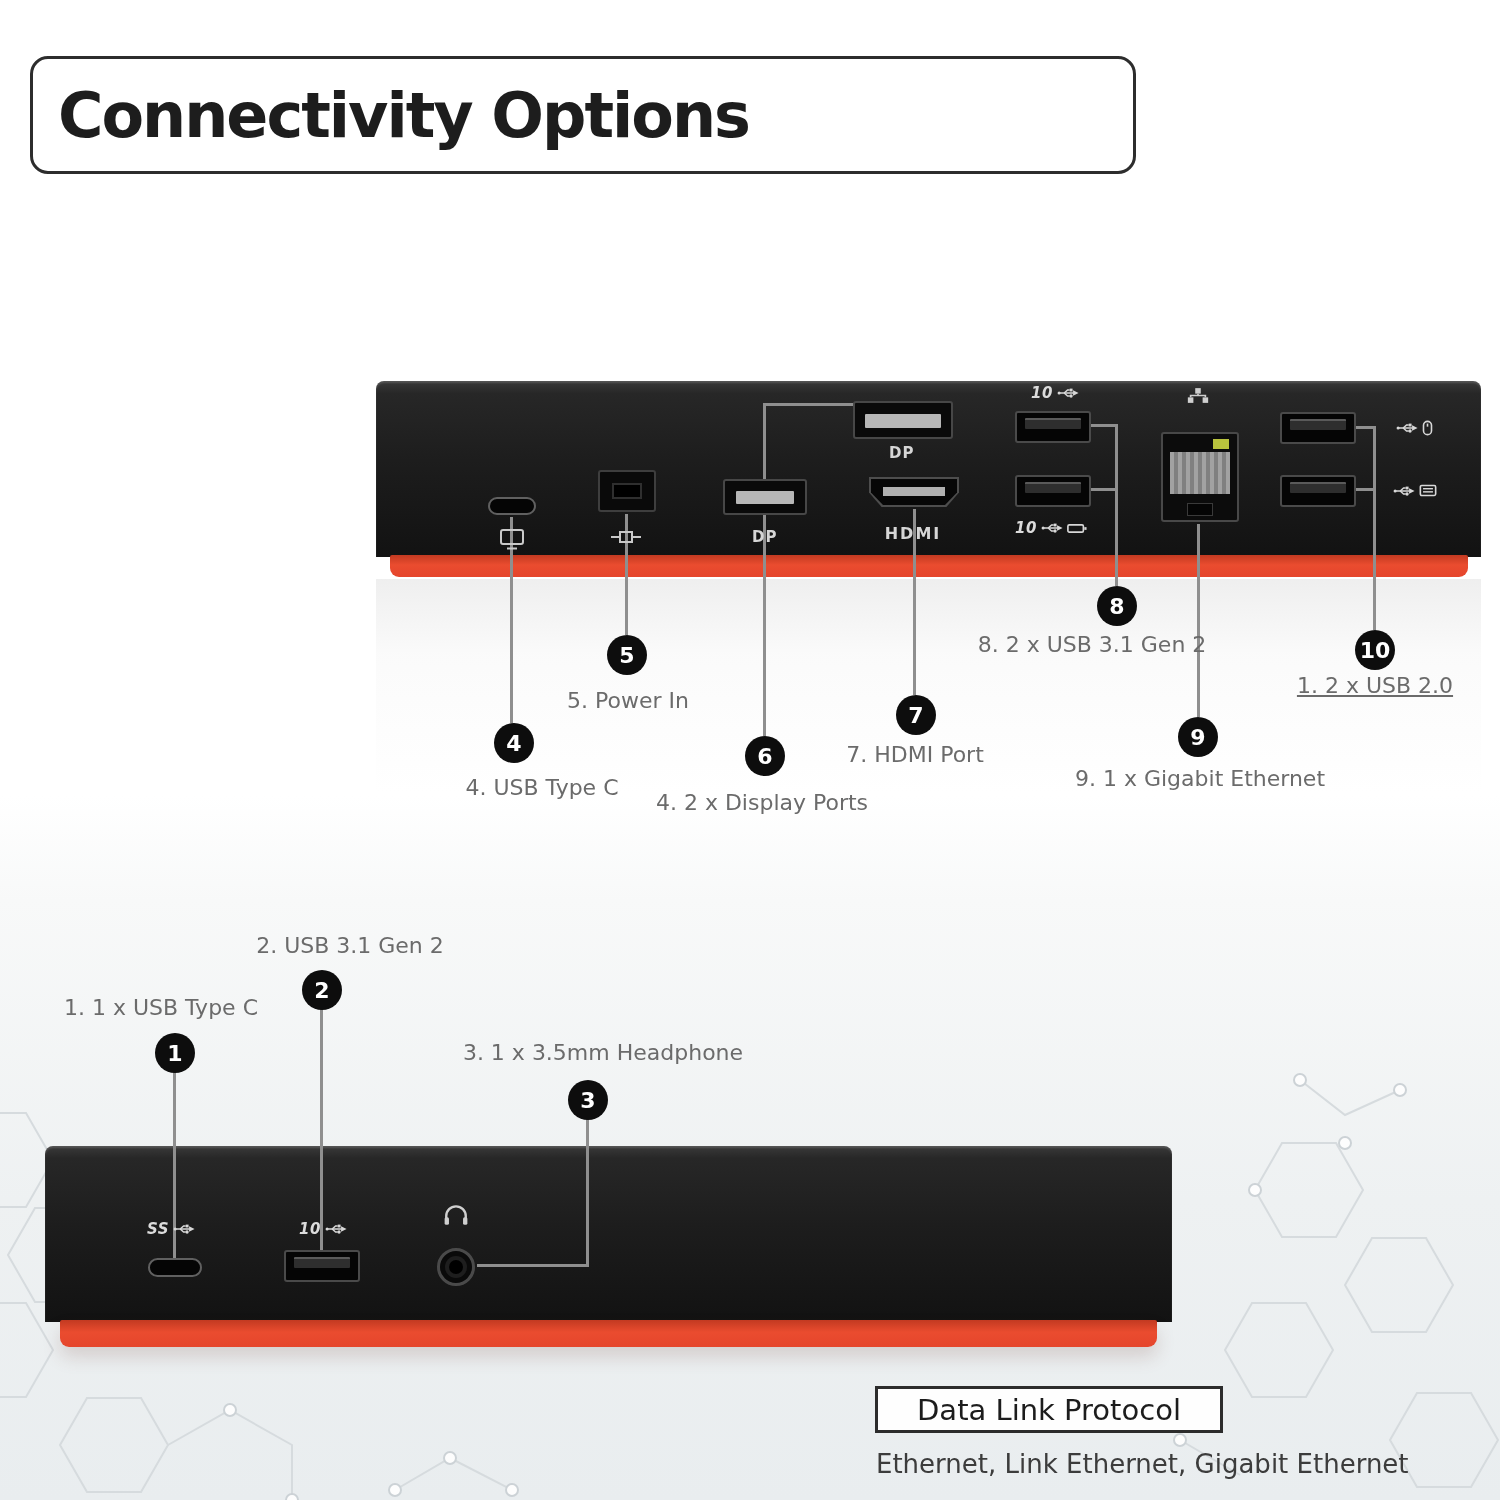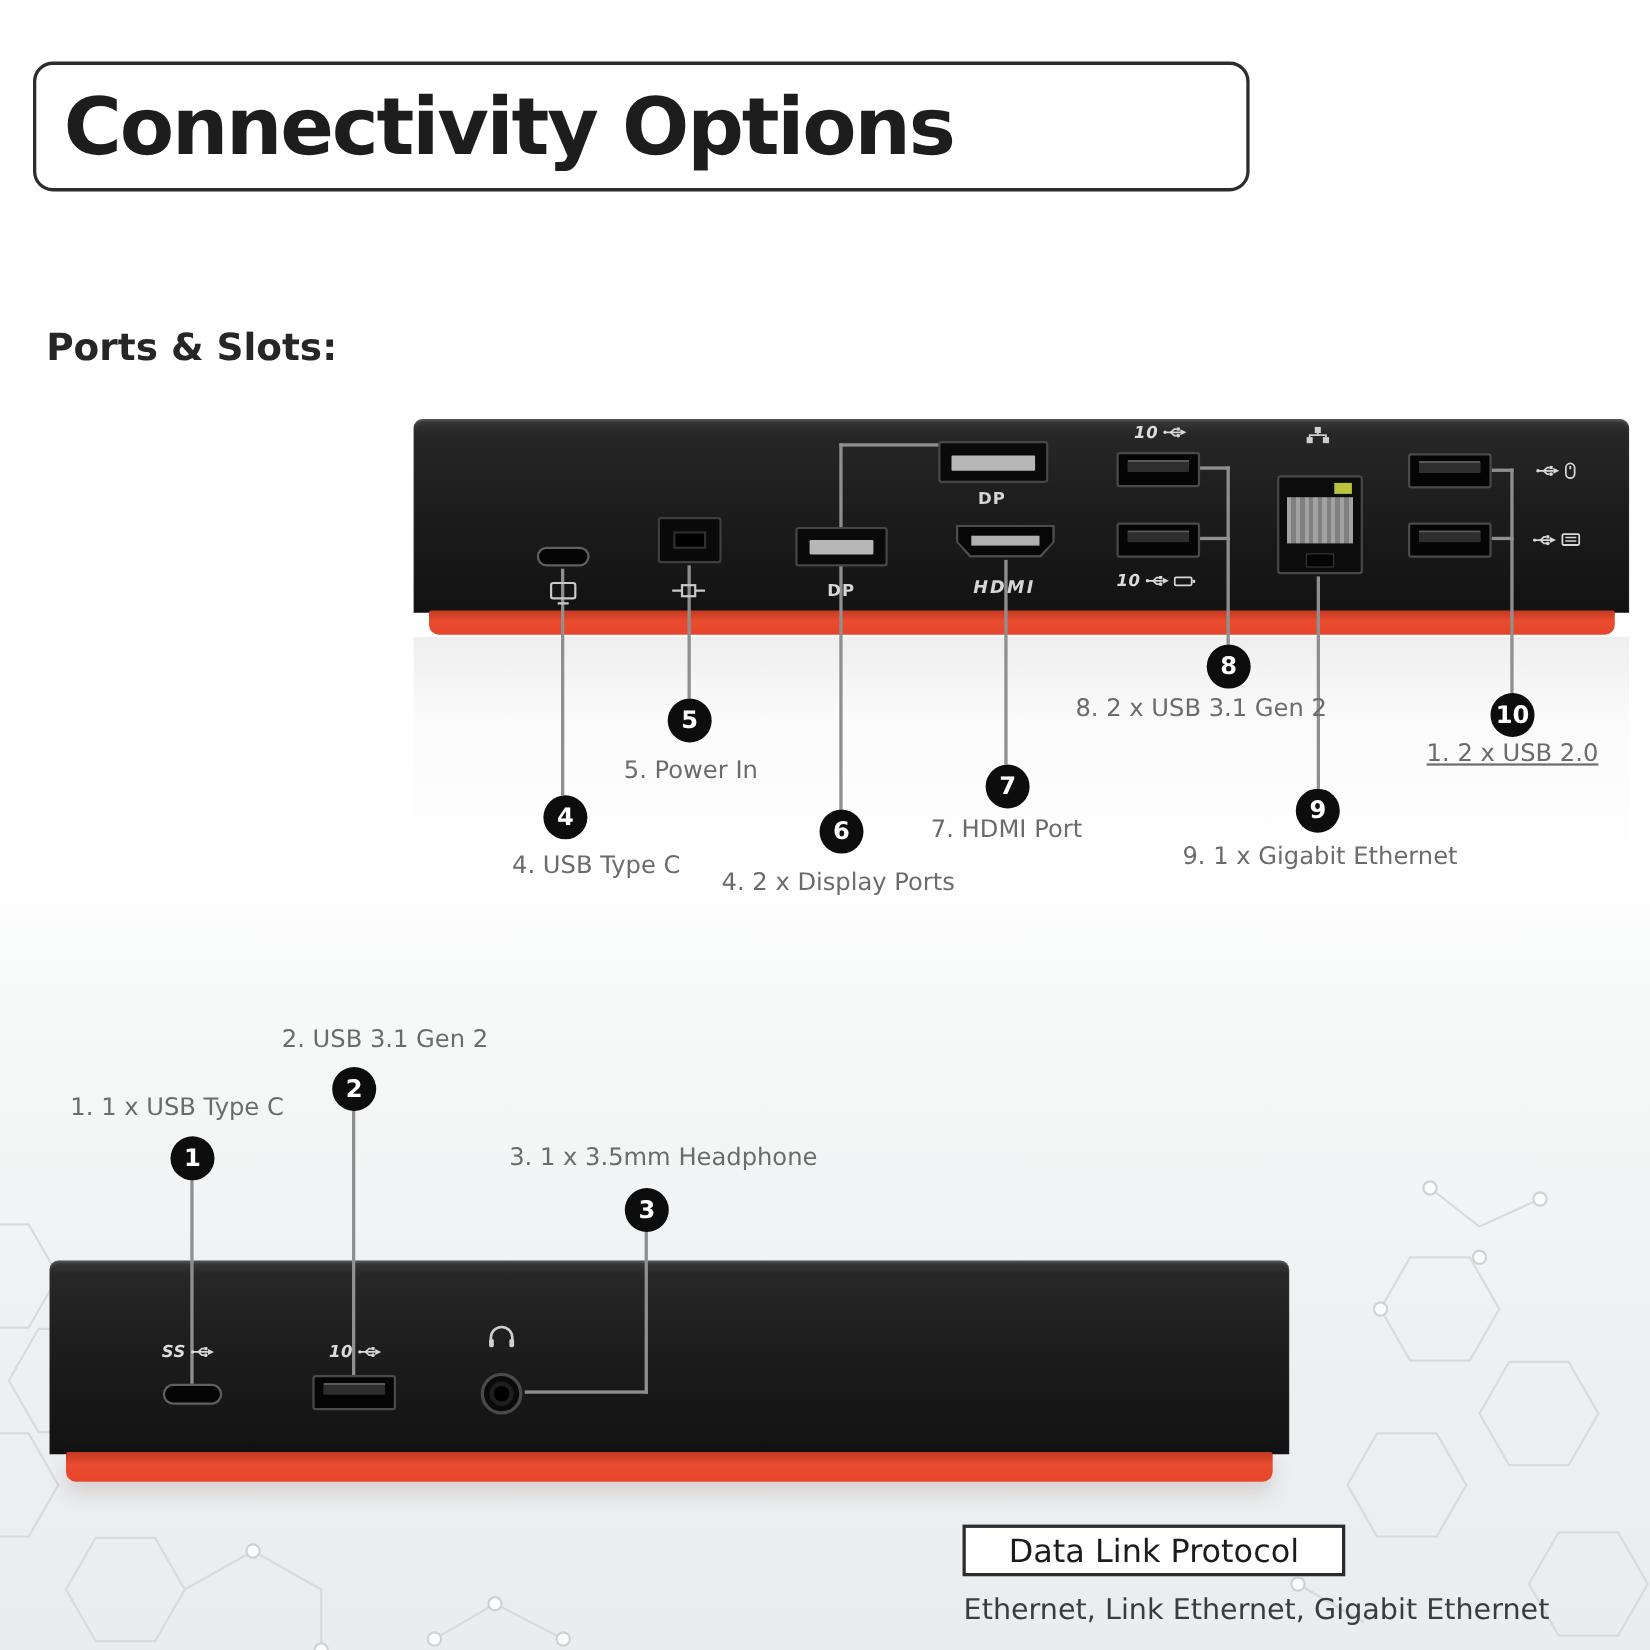--- a/index.html
+++ b/index.html
@@ -5,21 +5,21 @@
   * { margin:0; padding:0; box-sizing:border-box; }
   html,body { width:1500px; height:1500px; }
   body { font-family:"DejaVu Sans","Liberation Sans",sans-serif; background:#fff; }
   #canvas { position:relative; width:1500px; height:1500px; overflow:hidden;
     background:linear-gradient(180deg,#ffffff 0%,#ffffff 53%,#f8f9f9 60%,#eef1f2 80%,#e9edef 100%); }
 
   
   .title-box { position:absolute; left:30px; top:56px; width:1106px; height:118px;
     border:3px solid #2d2d2d; border-radius:18px; background:#ffffff;
     display:flex; align-items:center; padding-left:25px; z-index:5; }
-  .title-box h1 { font-size:72px; font-weight:bold; color:#1d1d1d; letter-spacing:-2px; white-space:nowrap; }
+  .title-box h1 { font-size:62px; font-weight:bold; color:#1d1d1d; letter-spacing:-2px; white-space:nowrap; }
   .section-heading { position:absolute; left:42px; top:296px; font-size:34px; font-weight:bold; color:#262626; z-index:5; }
 
   
   .dock-body { position:absolute; z-index:1; border-radius:8px 8px 0 0;
     background:linear-gradient(180deg,#3a3a3a 0%,#272727 7%,#1d1d1d 45%,#121212 100%);
     box-shadow:inset 0 2px 2px rgba(255,255,255,0.14); }
   .dock-base { position:absolute; z-index:1; border-radius:2px 2px 9px 9px;
     background:linear-gradient(180deg,#c23a21,#ea4c2f 45%,#e5452c); }
   .reflection { position:absolute; z-index:1;
     background:linear-gradient(180deg,rgba(233,233,233,0.75),rgba(244,244,244,0.4) 35%,rgba(250,250,250,0) 100%); }
@@ -102,21 +102,20 @@
         <circle cx="1400" cy="70" r="6"></circle>
       <circle cx="1345" cy="123" r="6"></circle>
         <circle cx="1255" cy="170" r="6"></circle>
         <circle cx="1180" cy="420" r="6"></circle>
     </g>
   </svg>
 
   <div class="title-box">
     <h1>Connectivity Options</h1>
   </div>
-  <div class="section-heading">Ports &amp; Slots:</div>
 
   <div class="dock-body" style="left:376px;top:381px;width:1105px;height:176px;"></div>
   <div class="dock-base" style="left:390px;top:555px;width:1078px;height:22px;"></div>
   <div class="reflection" style="left:376px;top:579px;width:1105px;height:215px;"></div>
 
   <div class="port port-usbc" style="left:488px;top:497px;width:48px;height:18px;"></div>
   <div class="marking" style="left:498px;top:528px;">
     <svg class="icon" width="28" height="23" viewBox="0 0 28 23">
       <rect x="3" y="2" width="22" height="14" rx="2" fill="none" stroke="#c9c9c9" stroke-width="2"></rect>
       <line x1="9" y1="20.5" x2="19" y2="20.5" stroke="#c9c9c9" stroke-width="2"></line>
@@ -142,21 +141,21 @@
   <div class="port port-dp" style="left:853px;top:401px;width:100px;height:38px;">
     <div class="tongue" style="top:11px;width:76px;height:14px;"></div>
   </div>
   <div class="dp-label" style="left:889px;top:444px;">DP</div>
 
   <div class="port hdmi-outer" style="left:869px;top:477px;width:90px;height:30px;">
     <div class="hdmi-inner">
         <div class="hdmi-tongue"></div>
       </div>
   </div>
-  <div class="hdmi-label" style="left:878px;top:524px;width:70px;font-style:italic;">HDMI</div>
+  <div class="hdmi-label" style="left:878px;top:524px;width:70px;">HDMI</div>
 
   <div class="port port-usba" style="left:1015px;top:411px;">
     <div class="tongue"></div>
   </div>
   <div class="port port-usba" style="left:1015px;top:475px;">
     <div class="tongue"></div>
   </div>
   <div class="marking" style="left:1031px;top:384px;">
     <span class="mtext">10</span>
     <svg class="icon" width="22" height="12" viewBox="0 0 26 14">

